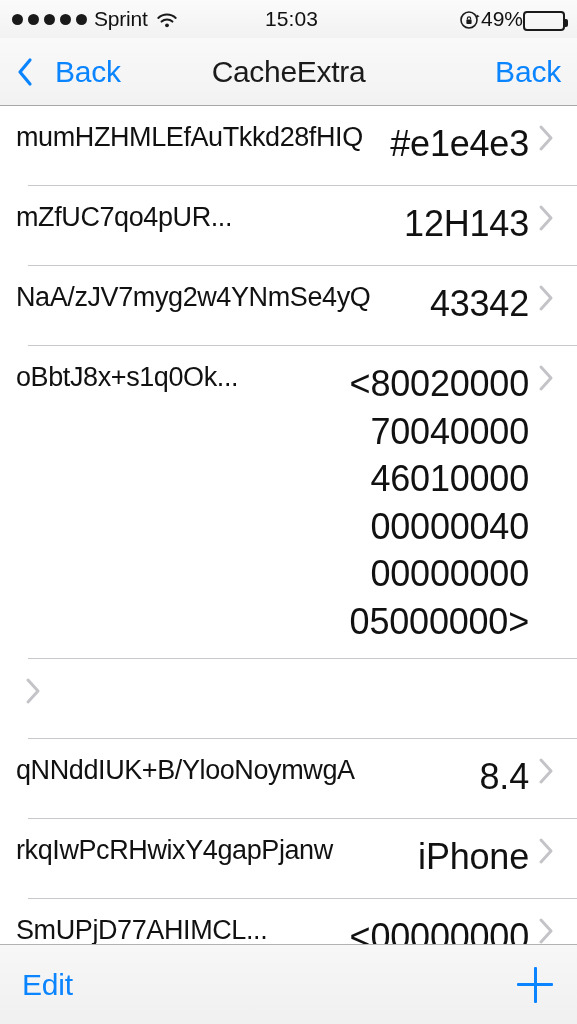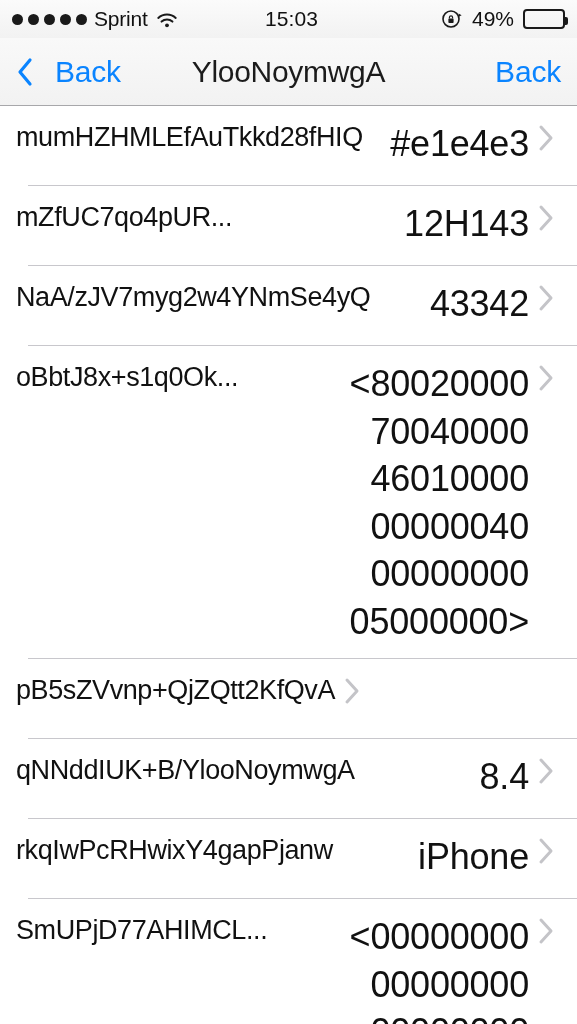--- a/index.html
+++ b/index.html
@@ -28,21 +28,21 @@
   .sb-left { display:flex; align-items:center; gap:7px; }
   .dots { display:flex; gap:5px; align-items:center; }
   .dot { width:11px; height:11px; border-radius:50%; background:#1a1a1a; }
   .carrier { font-size:21px; letter-spacing:-0.2px; color:#111; }
   .wifi { width:24px; height:18px; position:relative; display:inline-block; }
   .sb-center {
     position:absolute; left:6px; right:0; text-align:center;
     font-size:21px; color:#111; letter-spacing:0.1px;
   }
   .sb-right {
-    margin-left:auto; display:flex; align-items:center; gap:9px;
+    margin-left:auto; display:flex; align-items:flex-end; 
     position:relative; z-index:2;
   }
   .rotlock { width:22px; height:22px; }
   .batt-pct { font-size:21px; color:#111; }
   .battery {
     width:42px; height:20px; border:2px solid #1a1a1a; border-radius:4px;
     position:relative; display:inline-block;
   }
   .battery::after{
     content:""; position:absolute; right:-5px; top:6px;
@@ -178,21 +178,21 @@
 
   <div class="navbar">
     <button class="nav-back">
       <span class="chev-back">
         <svg viewBox="0 0 18 30" width="18" height="30">
           <path d="M14 3L4 15l10 12" stroke="#0a84ff" stroke-width="3.2" fill="none" stroke-linecap="round" stroke-linejoin="round"></path>
         </svg>
       </span>
       <span>Back</span>
     </button>
-    <div class="nav-title">YlooNoymwgA</div>
+    <div class="nav-title">CacheExtra</div>
     <button class="nav-done">Back</button>
   </div>
 
   <div class="list-wrap">
     <div class="list" id="list">
         <div class="row">
           <div class="row-key">mumHZHMLEfAuTkkd28fHIQ</div>
           <div class="row-val">#e1e4e3</div>
           <div class="row-chev">
             <svg viewBox="0 0 16 28" width="16" height="28">
@@ -221,21 +221,20 @@
         <div class="row">
           <div class="row-key">oBbtJ8x+s1q0Ok...</div>
           <div class="row-val">&lt;80020000 70040000 46010000 00000040 00000000 05000000&gt;</div>
           <div class="row-chev">
             <svg viewBox="0 0 16 28" width="16" height="28">
               <path d="M3 3l10 11L3 25" stroke="#c4c4c8" stroke-width="3" fill="none" stroke-linecap="round" stroke-linejoin="round"></path>
             </svg>
           </div>
         </div>
         <div class="row">
-          <div class="row-key">pB5sZVvnp+QjZQtt2KfQvA</div>
           <div class="row-chev">
             <svg viewBox="0 0 16 28" width="16" height="28">
               <path d="M3 3l10 11L3 25" stroke="#c4c4c8" stroke-width="3" fill="none" stroke-linecap="round" stroke-linejoin="round"></path>
             </svg>
           </div>
         </div>
         <div class="row">
           <div class="row-key">qNNddIUK+B/YlooNoymwgA</div>
           <div class="row-val">8.4</div>
           <div class="row-chev">
@@ -258,14 +257,18 @@
           <div class="row-val">&lt;00000000 00000000 00000000 00000000 00000000 00000000 00000000</div>
           <div class="row-chev">
             <svg viewBox="0 0 16 28" width="16" height="28">
               <path d="M3 3l10 11L3 25" stroke="#c4c4c8" stroke-width="3" fill="none" stroke-linecap="round" stroke-linejoin="round"></path>
             </svg>
           </div>
         </div>
       </div>
   </div>
 
+  <div class="toolbar">
+    <button class="tb-edit">Edit</button>
+    <button class="tb-add"></button>
+  </div>
 
 </div>
 
 </body></html>

